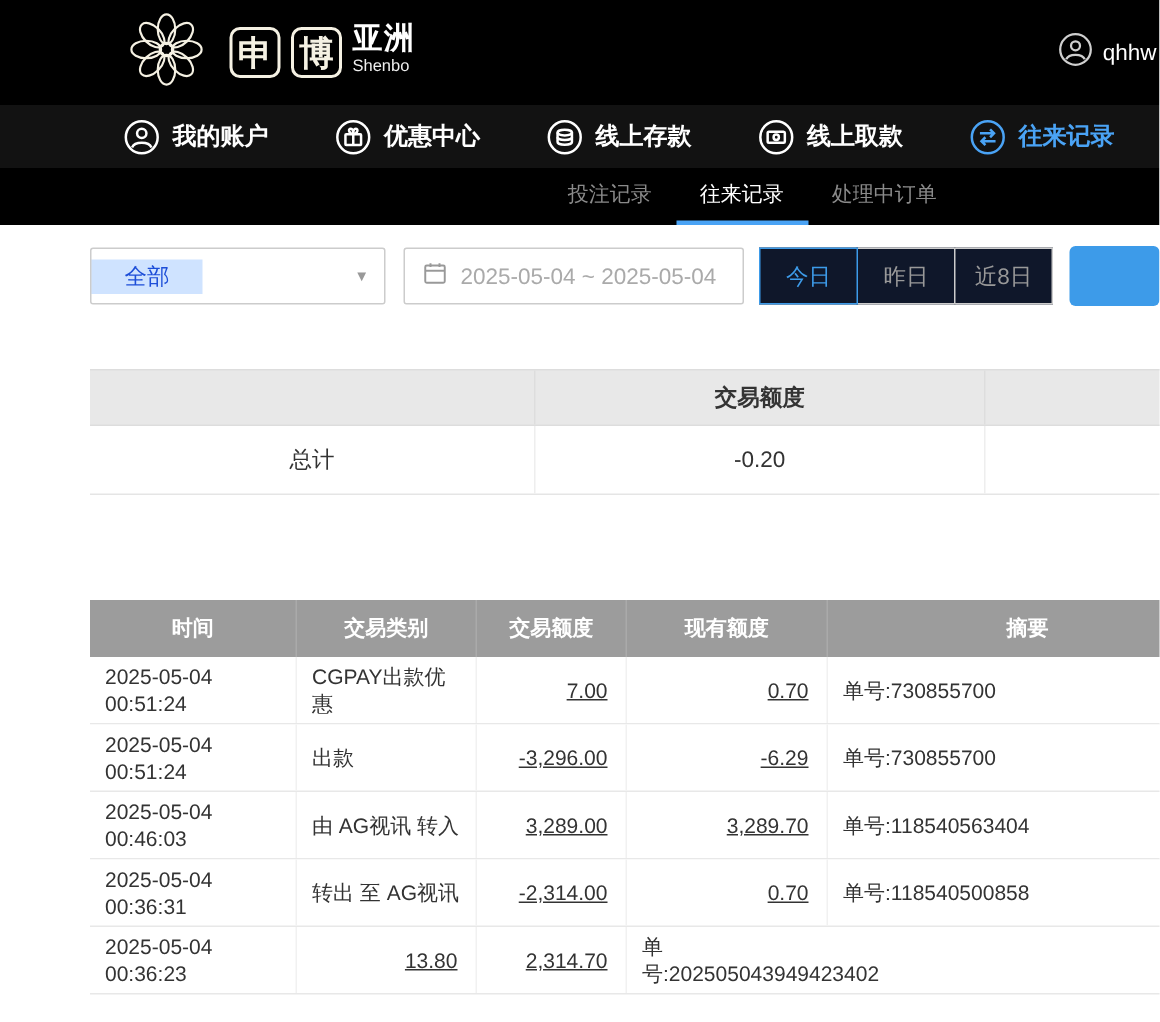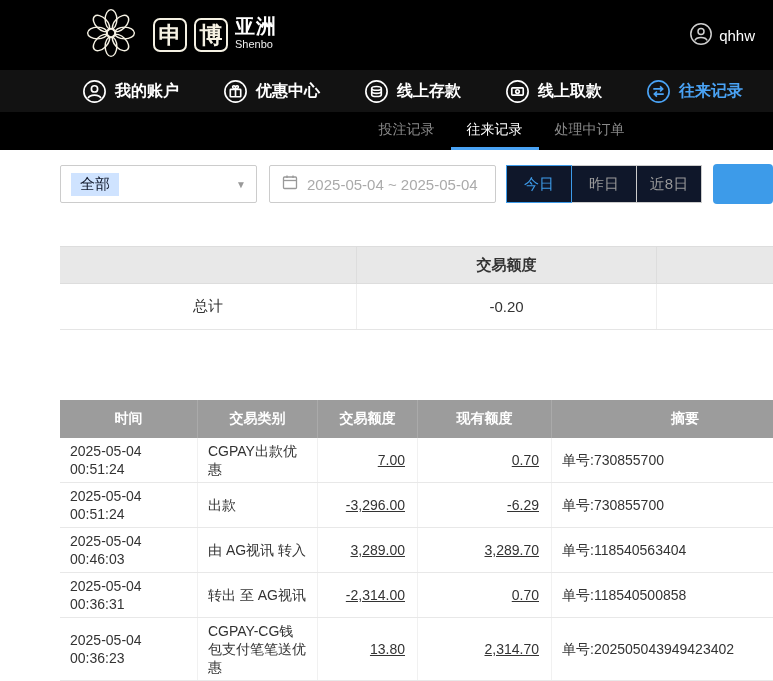--- a/index.html
+++ b/index.html
@@ -11,21 +11,21 @@
     padding-left:84px; position:relative; }
   .logo-wrap { display:flex; align-items:center; }
   .logo-flower { margin-right:8px; }
   .logo-box { width:34px; height:34px; border:2px solid #f5f1e3; border-radius:7px;
     color:#f5f1e3; font-size:23px; font-weight:bold; display:flex; align-items:center;
     justify-content:center; margin-left:7px; }
   .logo-suffix { margin-left:7px; color:#fff; display:flex; flex-direction:column;
     justify-content:flex-start; height:40px; }
   .logo-suffix .zh { font-size:20px; font-weight:bold; line-height:22px; letter-spacing:1px; }
   .logo-suffix .en { font-size:11px; color:#eee; line-height:14px; }
-  .user-area { position:absolute; right:18px; top:0; height:70px; display:flex;
+  .user-area { position:absolute; right:2px; top:0; height:70px; display:flex;
     align-items:center; gap:6px; color:#fff; font-size:15px; white-space:nowrap; }
 
   
   .main-nav { height:42px; background:#121212; display:flex; align-items:center;
     padding-left:82px; gap:44px; }
   .nav-item { display:flex; align-items:center; gap:8px; color:#fff; font-size:16px;
     font-weight:bold; cursor:pointer; white-space:nowrap; }
   .nav-item.active { color:#4aa3f5; }
   .nav-item svg { display:block; }
 
@@ -34,22 +34,22 @@
     justify-content:center; }
   .sub-nav-inner { display:flex; margin-left:230px; }
   .sub-tab { color:#8a8a8a; font-size:14px; line-height:35px; padding:0 16px;
     border-bottom:3px solid transparent; cursor:pointer; white-space:nowrap; }
   .sub-tab.active { color:#fff; border-bottom-color:#4aa3f5; }
 
   
   .filter-row { display:flex; align-items:center; margin:14px 0 0 60px; }
   .dropdown { width:198px; height:38px; border:1px solid #ccc; border-radius:2px;
     background:#fff; display:flex; align-items:center; position:relative; cursor:pointer; }
-  .dropdown .value { margin-left:10px; font-size:15px; color:#0f172a;
-    background:rgba(64,144,255,0.25); padding:2px 9px; }
+  .dropdown .value { font-size:15px; color:#1d4ed8;
+    background:rgba(64,144,255,0.25); padding:2px 22px; }
   .dropdown .caret { position:absolute; right:10px; color:#999; font-size:10px; }
   .date-input { width:228px; height:38px; border:1px solid #ccc; border-radius:2px;
     background:#fff; display:flex; align-items:center; gap:9px; padding:12px 12px;
     margin-left:12px; cursor:pointer; }
   .date-input .date-text { color:#aaa; font-size:15px; white-space:nowrap; }
   .btn-group { display:flex; margin-left:10px; }
   .quick-btn { width:66px; height:38px; background:#0f172a; border:1px solid #ccc;
     color:#999; font-size:15px; display:flex; align-items:center; justify-content:center;
     cursor:pointer; margin-left:-1px; }
   .quick-btn:first-child { margin-left:0; }
@@ -254,19 +254,18 @@
   </div>
   <div class="rec-row">
     <div class="cell txt">2025-05-04 00:36:31</div>
     <div class="cell txt">转出 至 AG视讯</div>
     <div class="cell num">-2,314.00</div>
     <div class="cell num">0.70</div>
     <div class="cell txt">单号:118540500858</div>
   </div>
   <div class="rec-row">
     <div class="cell txt">2025-05-04 00:36:23</div>
-    <div class="cell txt">CGPAY-CG钱包支付笔笔送优惠</div>
     <div class="cell num">13.80</div>
     <div class="cell num">2,314.70</div>
     <div class="cell txt">单号:202505043949423402</div>
   </div>
 
 </div>
 
 </body></html>

